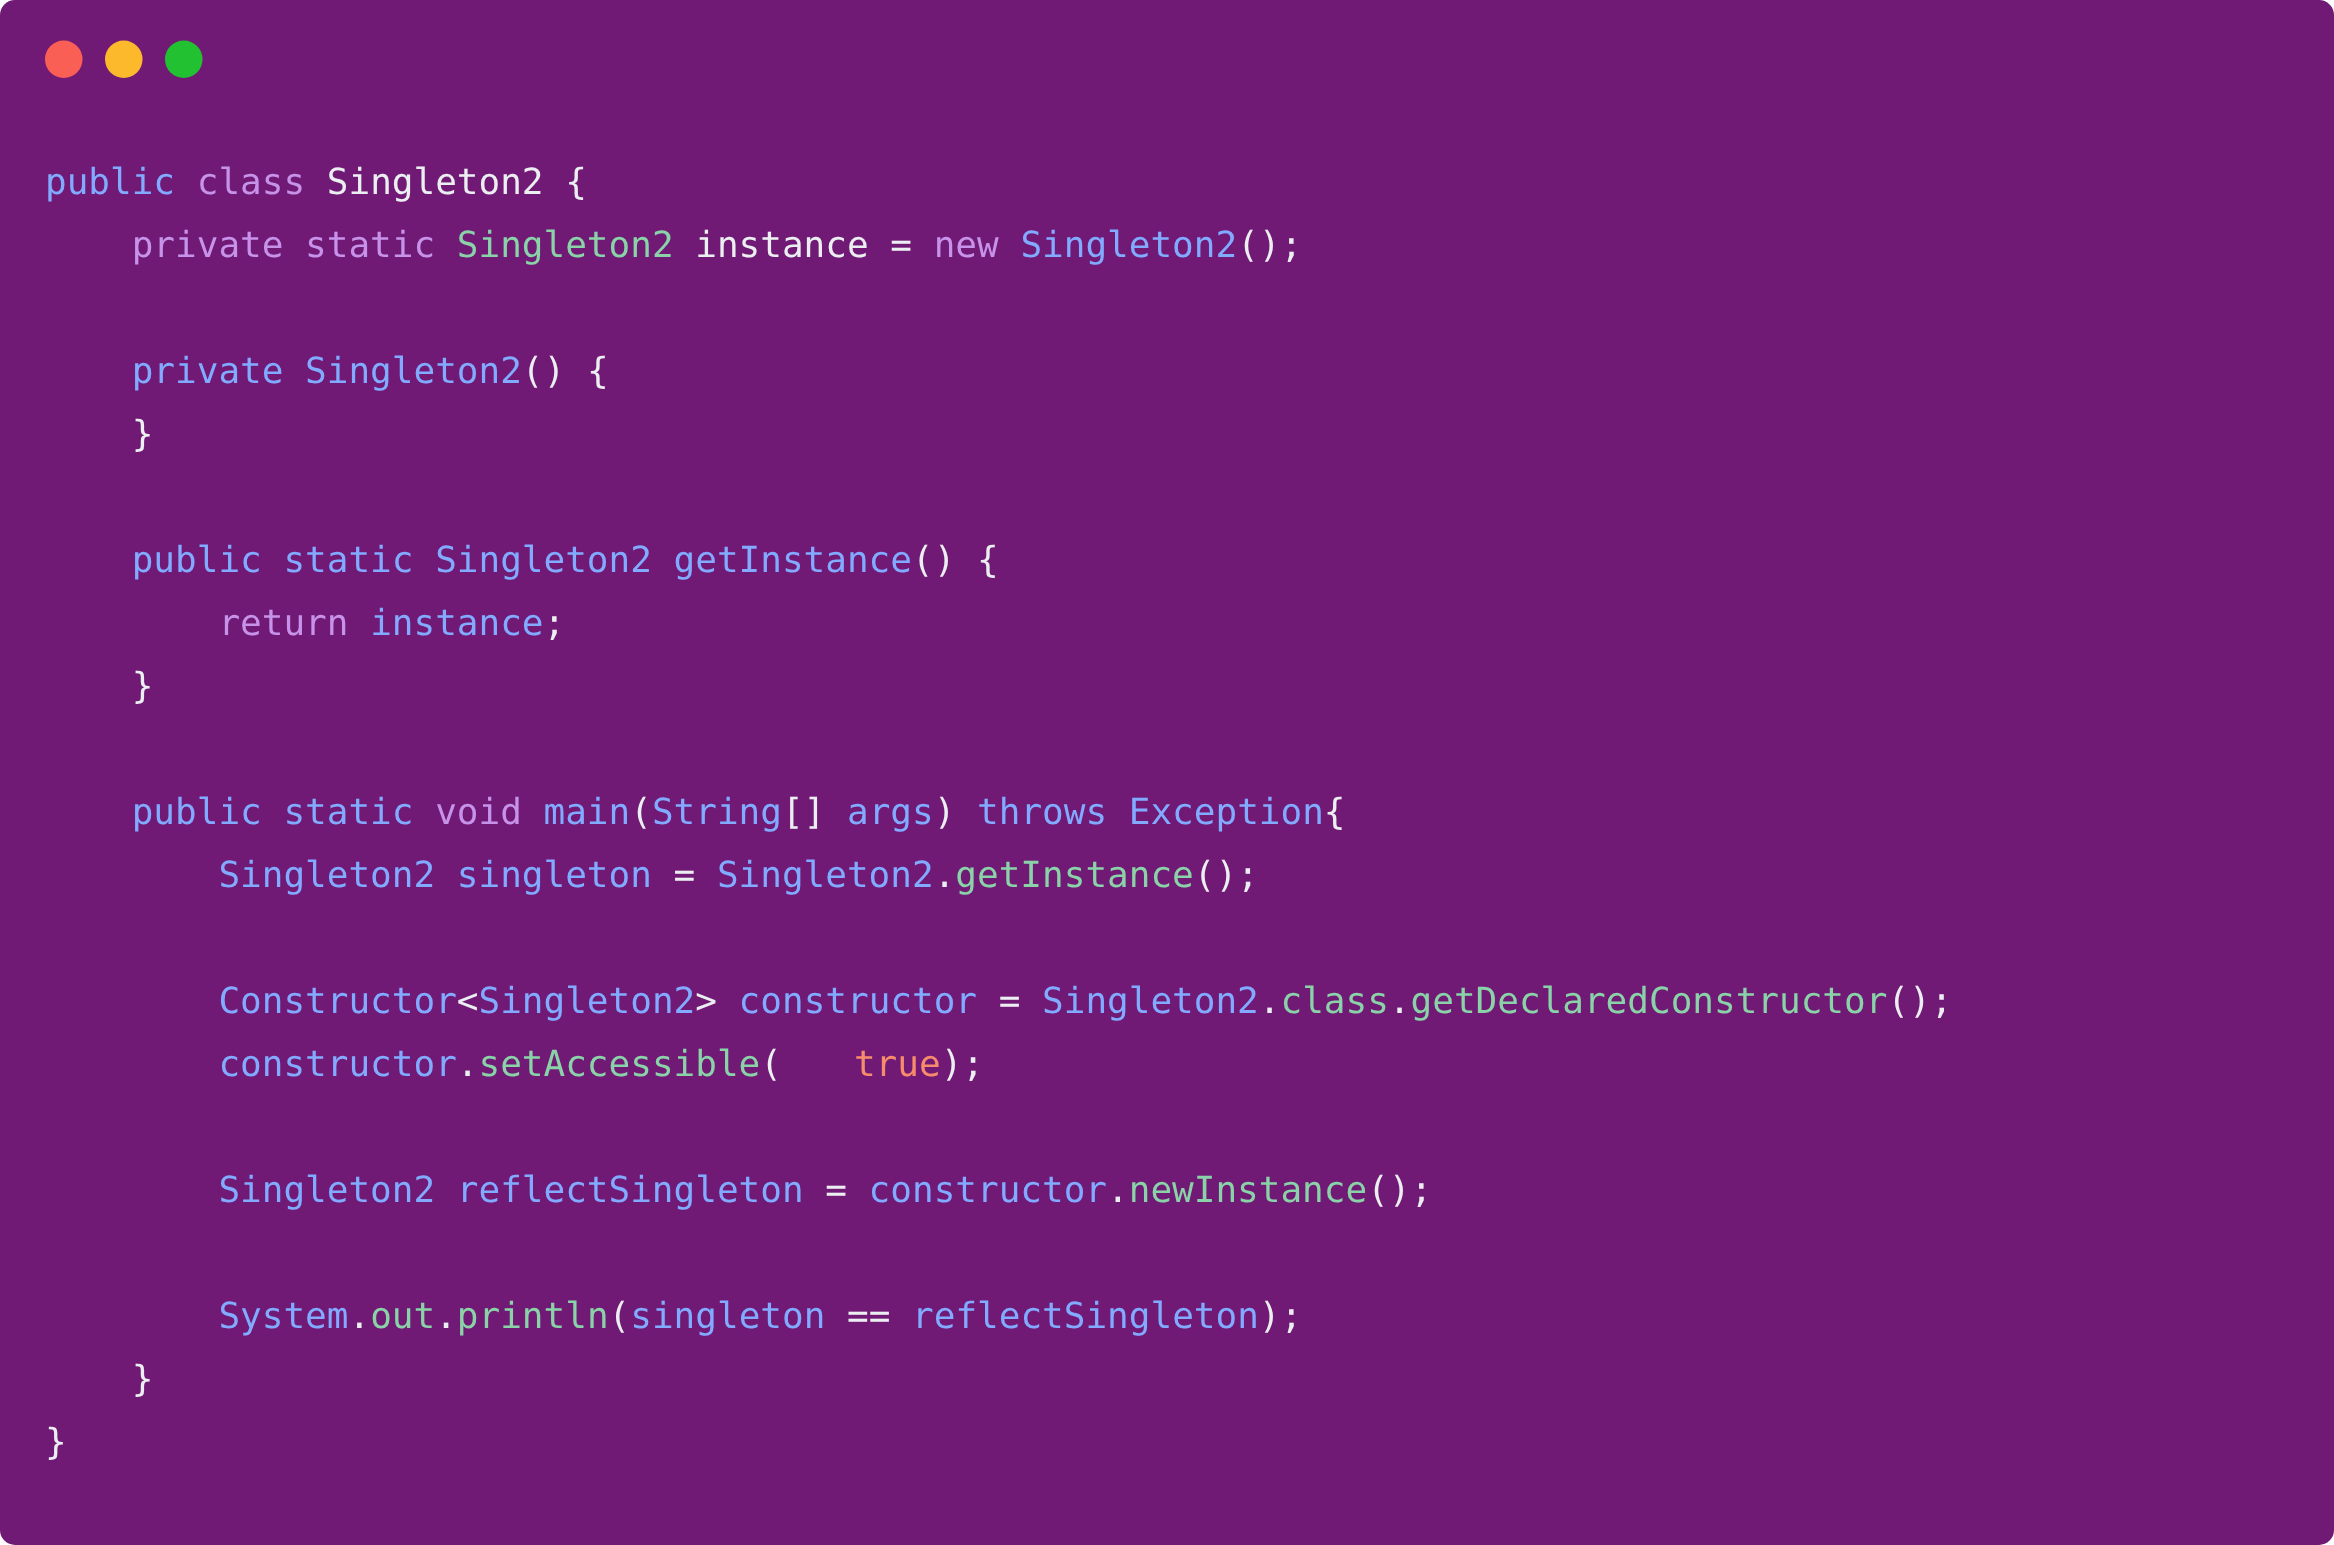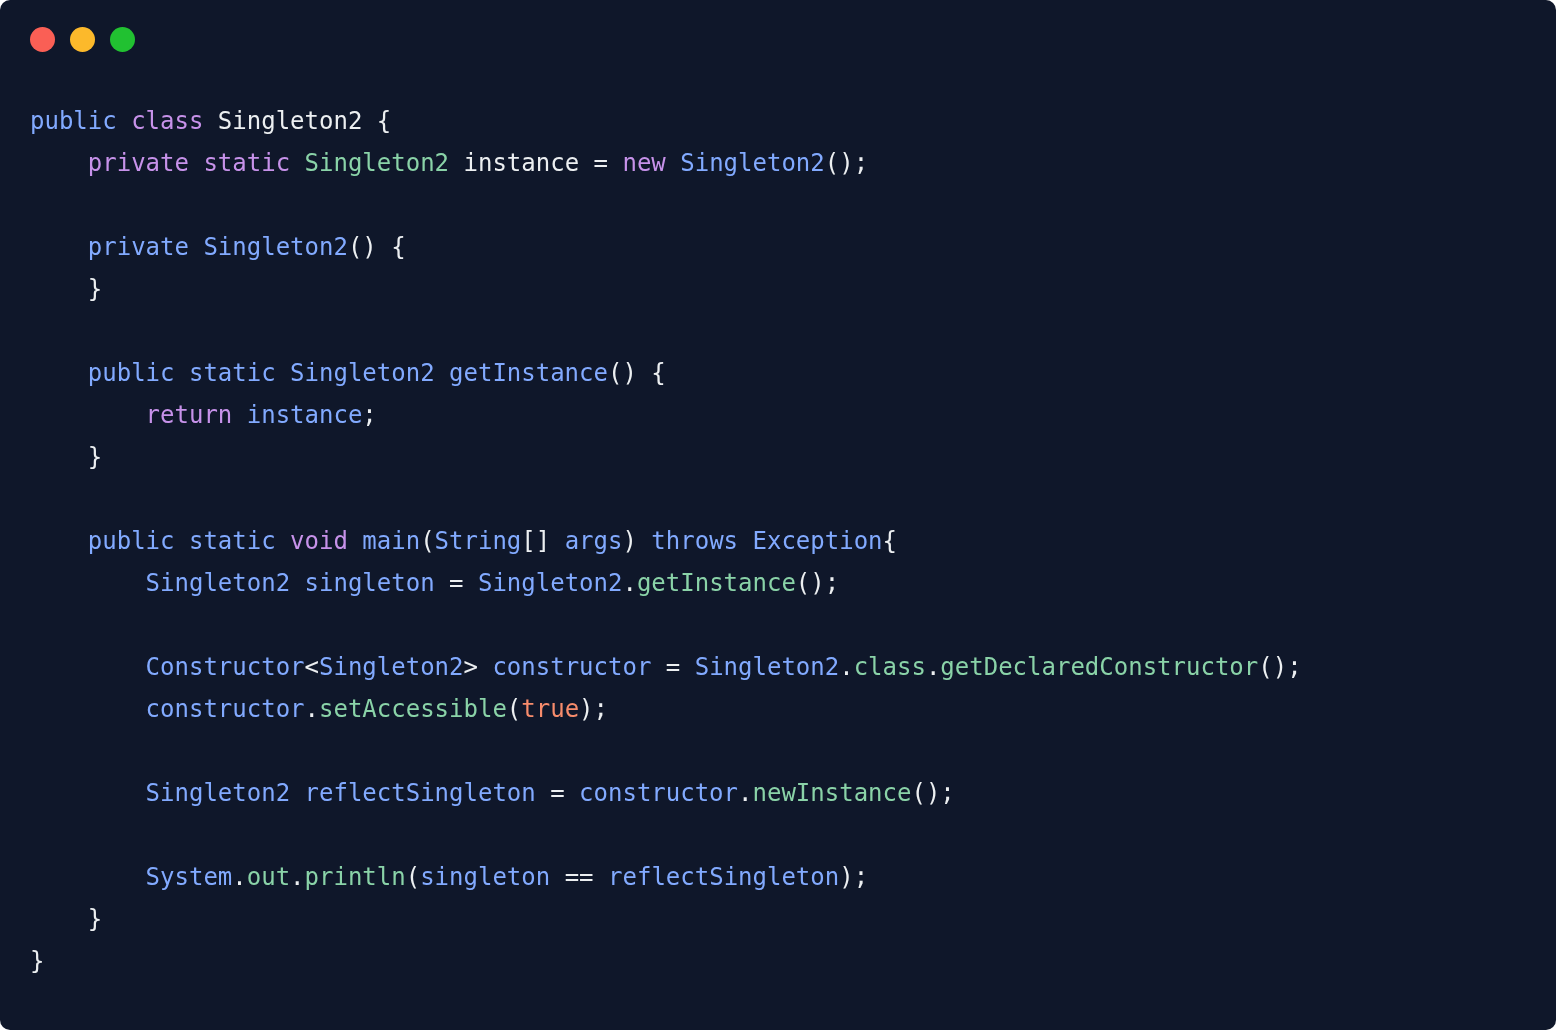--- a/index.html
+++ b/index.html
@@ -11,21 +11,21 @@
     width: 1556px;
     height: 1030px;
     overflow: hidden;
   }
   #code-window {
     position: absolute;
     left: 0;
     top: 0;
     width: 1556px;
     height: 1030px;
-    background: #0f172a;
+    background: #701a75;
     border-radius: 10px;
     box-sizing: border-box;
     overflow: hidden;
   }
   #titlebar {
     position: absolute;
     left: 0;
     top: 0;
     height: 78px;
     width: 100%;
@@ -57,21 +57,21 @@
     line-height: 42px;
     letter-spacing: 0px;
     white-space: pre;
     color: #eceff1;
     -webkit-font-smoothing: antialiased;
   }
   .ln { display: block; height: 42px; }
   .pl { color: #82aaff; }  
   .kw { color: #c792ea; }  
   .fn { color: #8ad3a8; }  
-  .lt { color: #f78c6c; }  
+  .lt { color: #f78c6c; margin-left: 48px; }  
   .pn { color: #eceff1; }  
   .df { color: #eceff1; }  
 </style>
 </head>
 <body>
 
 <div id="code-window">
 
   <div id="titlebar">
     <span class="dot" style="background: rgb(250, 95, 85);"></span>

